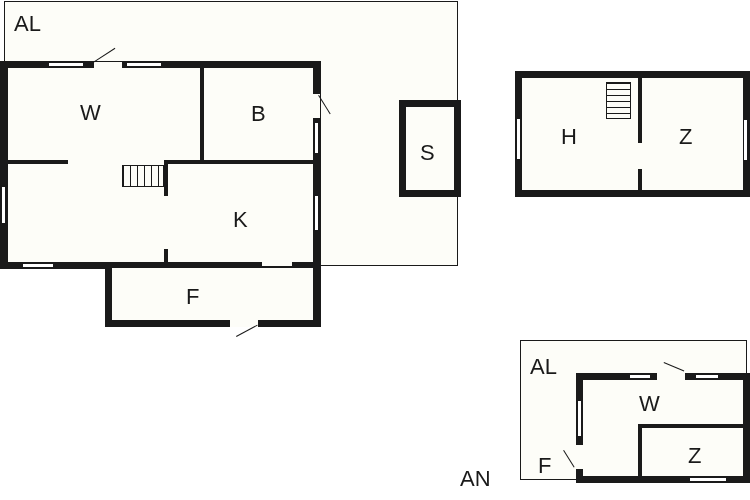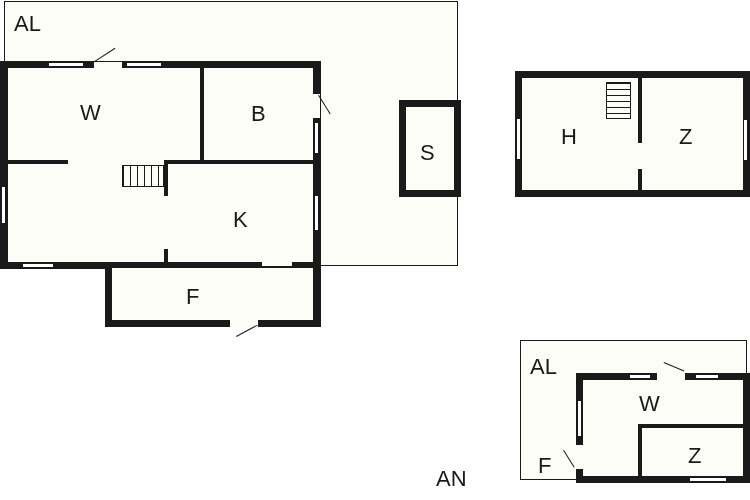--- a/index.html
+++ b/index.html
@@ -68,21 +68,21 @@
   <div class="abs wall" style="left:638px;top:78px;width:4px;height:65px;"></div>
   <div class="abs wall" style="left:638px;top:169px;width:4px;height:21px;"></div>
   <div class="abs win" style="left:516px;top:118px;width:5px;height:42px;"></div>
   <div class="abs win" style="left:743px;top:119px;width:5px;height:42px;"></div>
   <div class="abs stairs" style="left:606px;top:82px;width:25px;height:37px;background:repeating-linear-gradient(180deg,#1a1a1a 0 1px,#fdfdf8 1px 6px);"></div>
   <div class="label" style="left:561px;top:126px;">H</div>
   <div class="label" style="left:679px;top:126px;">Z</div>
 
   <div class="abs lot" style="left:520px;top:340px;width:227px;height:140px;"></div>
   <div class="label" style="left:530px;top:356px;">AL</div>
-  <div class="label" style="left:436px;top:468px;">AN</div>
+  <div class="label" style="left:460px;top:468px;">AN</div>
 
   <div class="abs wall" style="left:576px;top:373px;width:174px;height:110px;"></div>
   <div class="abs floor" style="left:583px;top:380px;width:160px;height:96px;"></div>
   <div class="abs wall" style="left:638px;top:424px;width:105px;height:4px;"></div>
   <div class="abs wall" style="left:638px;top:424px;width:4px;height:52px;"></div>
 
   <div class="abs win" style="left:629px;top:374px;width:22px;height:5px;"></div>
   <div class="abs gap" style="left:657px;top:373px;width:28px;height:7px;"></div>
   <div class="swing" style="left:664px;top:362px;width:22px;transform:rotate(23deg);"></div>
   <div class="abs win" style="left:695px;top:374px;width:24px;height:5px;"></div>

